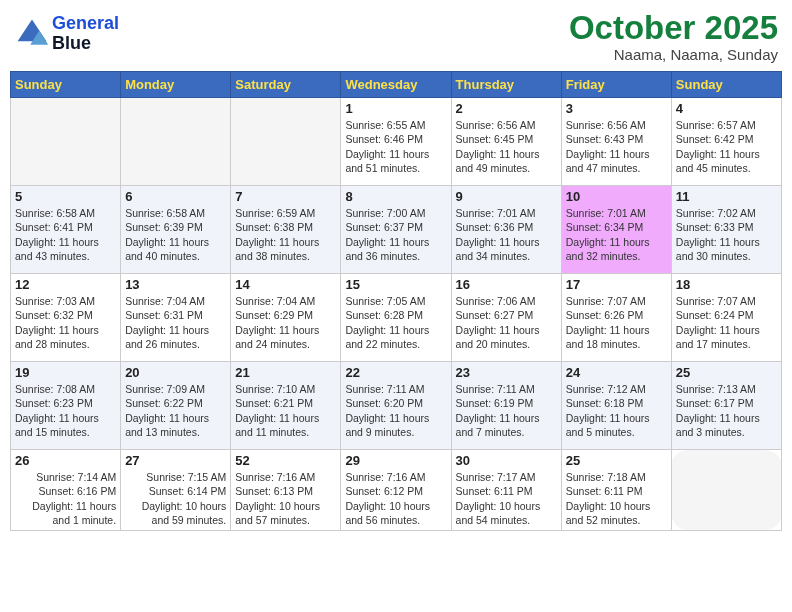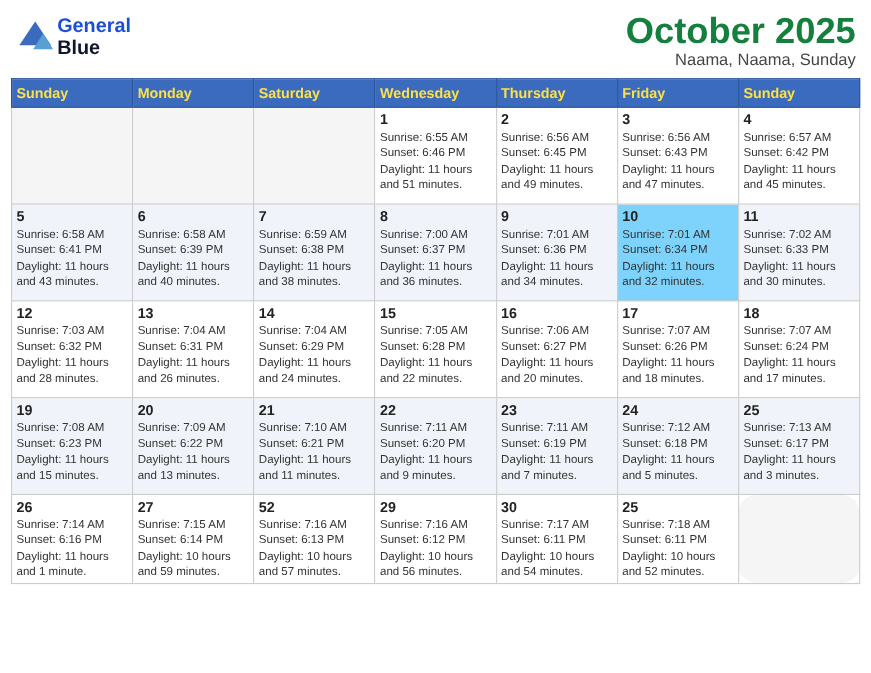--- a/index.html
+++ b/index.html
@@ -194,21 +194,21 @@
 Daylight: 11 hours
 and 36 minutes.</div>
         </td>
         <td style="background: rgb(240, 244, 250);">
           <div class="day-number">9</div>
           <div class="day-info" style="white-space: pre-line;">Sunrise: 7:01 AM
 Sunset: 6:36 PM
 Daylight: 11 hours
 and 34 minutes.</div>
         </td>
-        <td style="background: #7dd3fc;">
+        <td style="background: #f0abfc;">
           <div class="day-number">10</div>
           <div class="day-info" style="white-space: pre-line;">Sunrise: 7:01 AM
 Sunset: 6:34 PM
 Daylight: 11 hours
 and 32 minutes.</div>
         </td>
         <td style="background: rgb(240, 244, 250);">
           <div class="day-number">11</div>
           <div class="day-info" style="white-space: pre-line;">Sunrise: 7:02 AM
 Sunset: 6:33 PM
@@ -314,28 +314,28 @@
           <div class="day-number">25</div>
           <div class="day-info" style="white-space: pre-line;">Sunrise: 7:13 AM
 Sunset: 6:17 PM
 Daylight: 11 hours
 and 3 minutes.</div>
         </td>
       </tr>
       <tr class="last-row">
         <td>
           <div class="day-number">26</div>
-          <div class="day-info" style="white-space: pre-line;">Sunrise: 7:14 AM
+          <div class="day-info" style="white-space: pre-line; text-align: right;">Sunrise: 7:14 AM
 Sunset: 6:16 PM
 Daylight: 11 hours
 and 1 minute.</div>
         </td>
         <td>
           <div class="day-number">27</div>
-          <div class="day-info" style="white-space: pre-line;">Sunrise: 7:15 AM
+          <div class="day-info" style="white-space: pre-line; text-align: right;">Sunrise: 7:15 AM
 Sunset: 6:14 PM
 Daylight: 10 hours
 and 59 minutes.</div>
         </td>
         <td>
           <div class="day-number">52</div>
           <div class="day-info" style="white-space: pre-line;">Sunrise: 7:16 AM
 Sunset: 6:13 PM
 Daylight: 10 hours
 and 57 minutes.</div>

